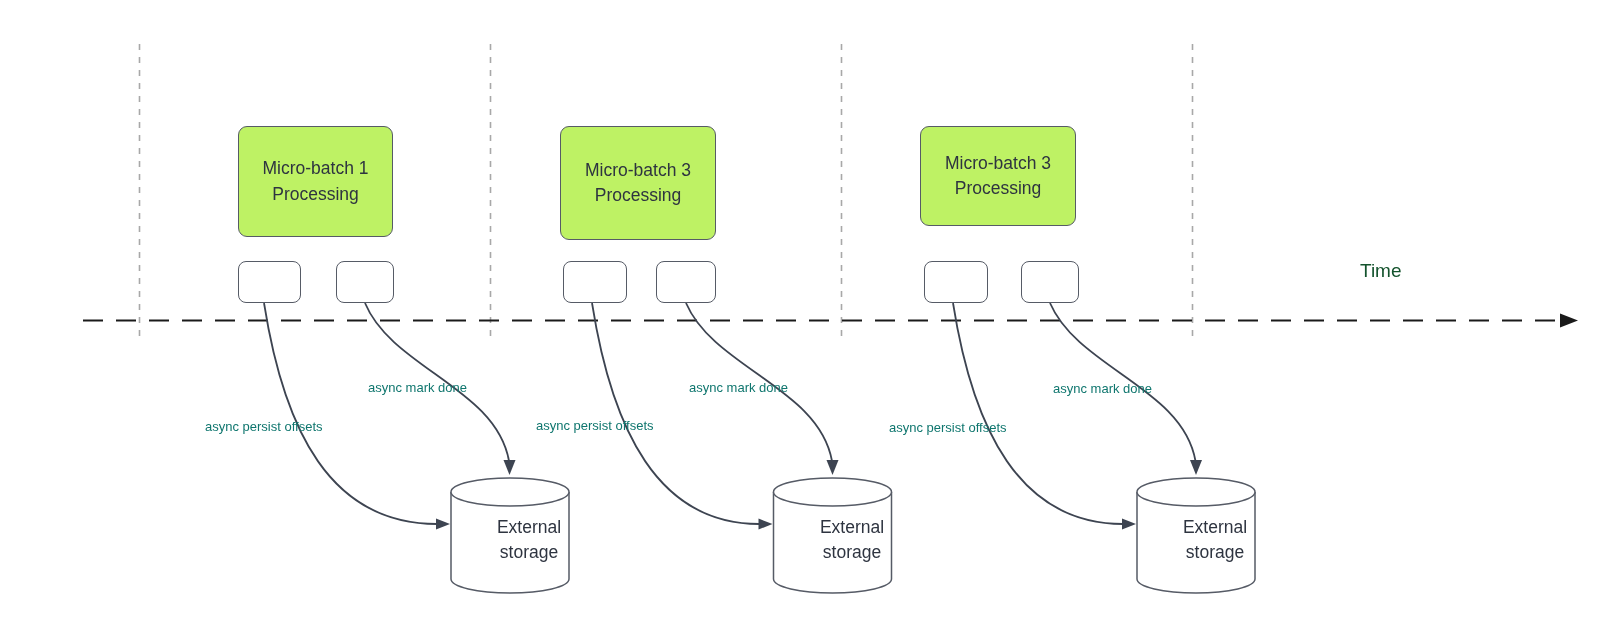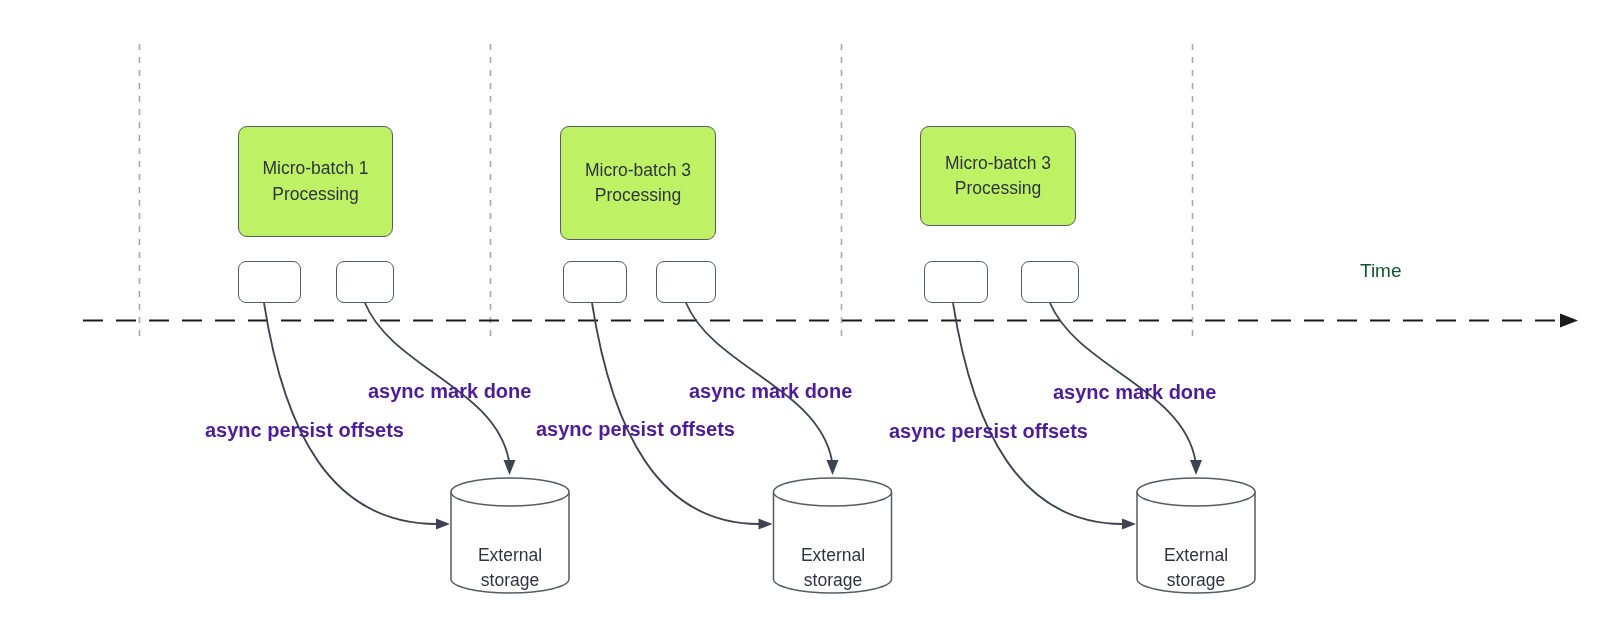--- a/index.html
+++ b/index.html
@@ -33,38 +33,39 @@
     position: absolute;
     border: 1.5px solid #565b66;
     border-radius: 8px;
     background: #ffffff;
     width: 62px;
     height: 42px;
     top: 261px;
   }
   .asynclabel {
     position: absolute;
-    font-size: 20px;
-    font-weight: 700;
-    color: #4c1d95;
+    font-size: 13px;
+    font-weight: 400;
+    color: #0f766e;
     white-space: nowrap;
   }
   .storagelabel {
     position: absolute;
     width: 118px;
     height: 100px;
-    top: 518px;
+    top: 490px;
     display: flex;
     align-items: center;
     justify-content: center;
     text-align: center;
     font-size: 17.5px;
     line-height: 1.45;
     color: #2e3440;
     white-space: pre-line;
+    margin-left: 19px;
   }
   .timelabel {
     position: absolute;
     left: 1360px;
     top: 260px;
     font-size: 19px;
     color: #14532d;
   }
 </style>
 </head>

